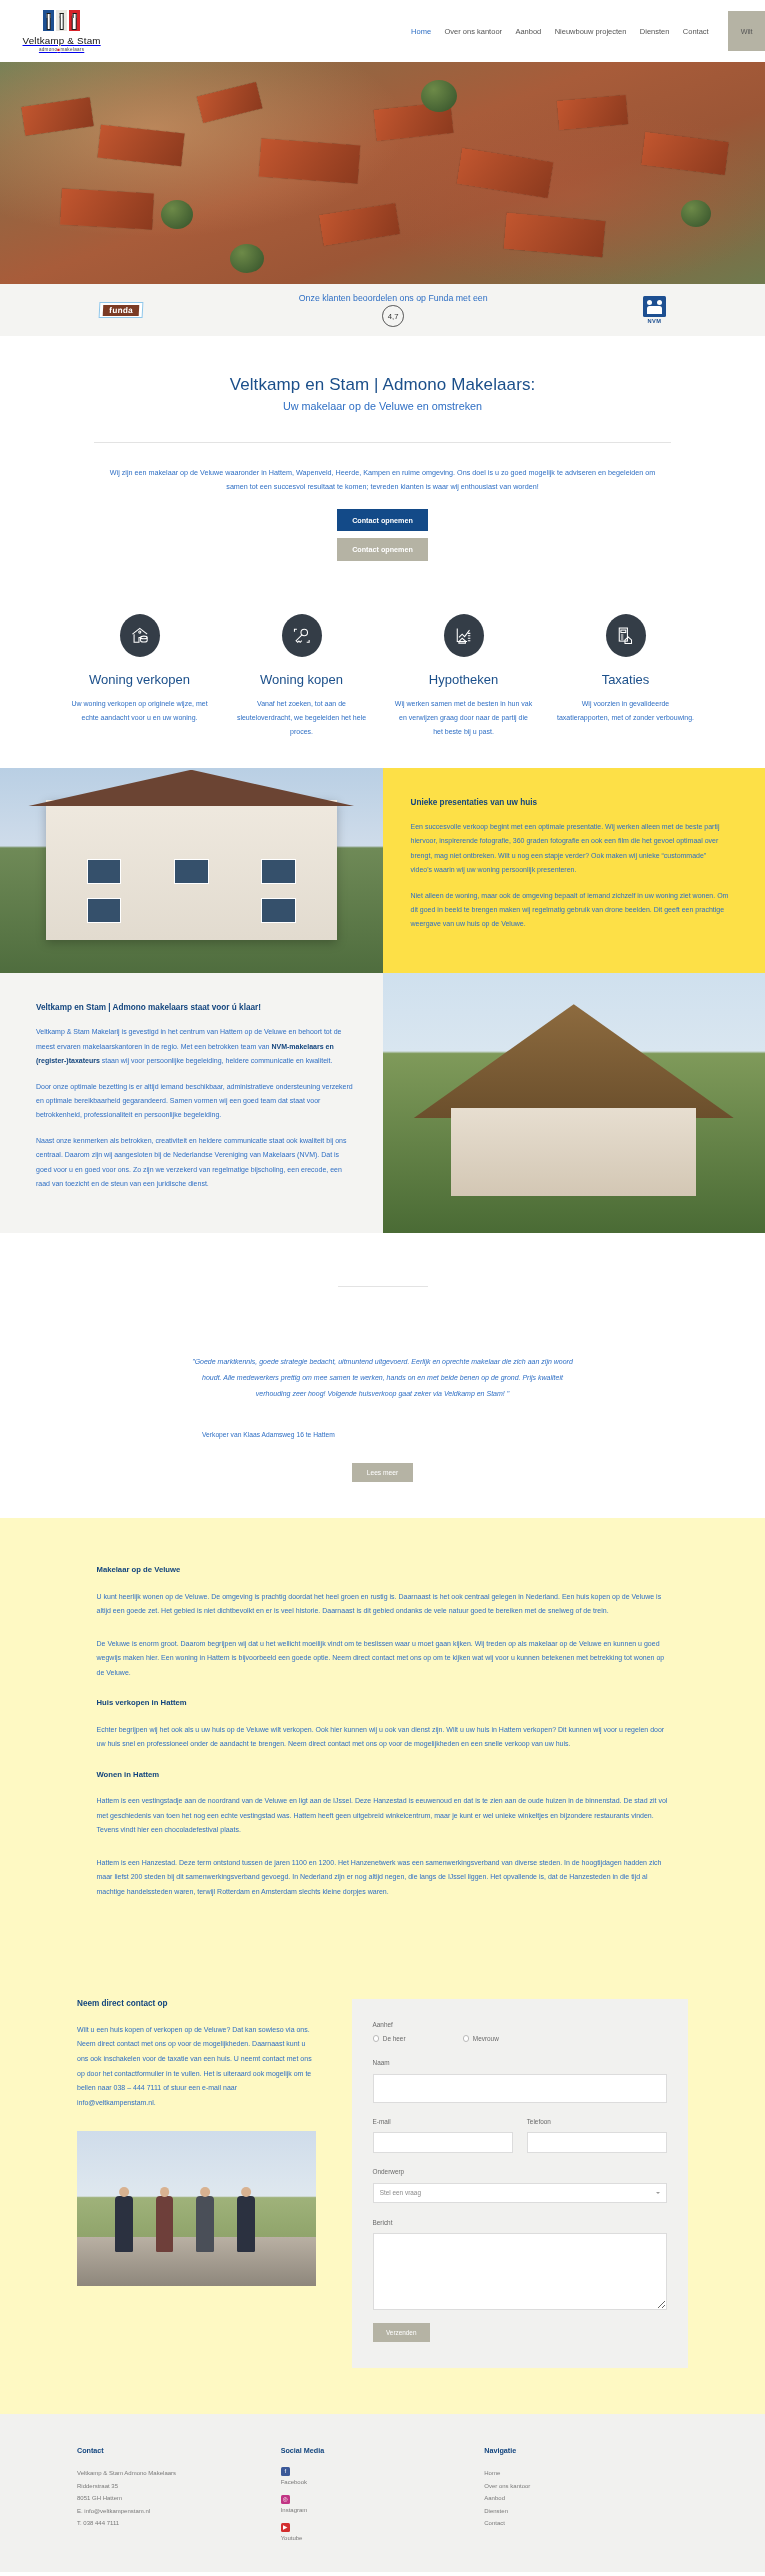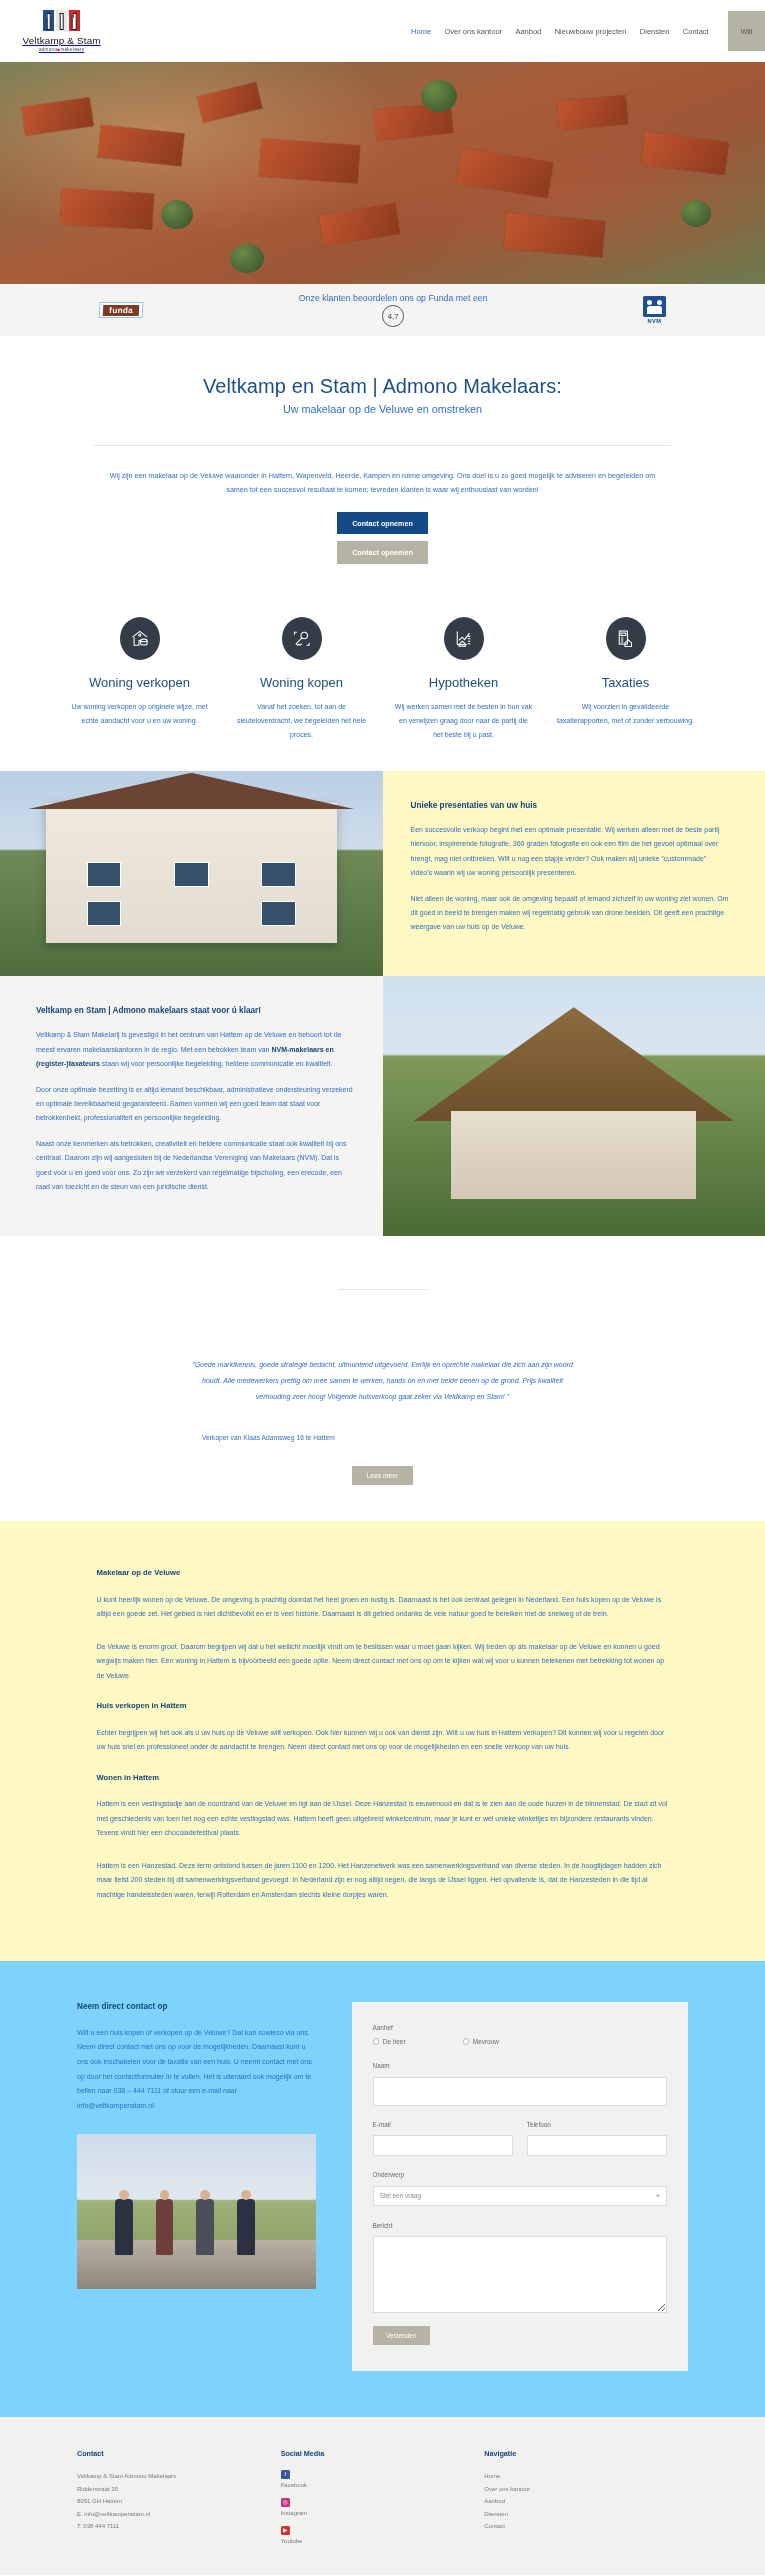--- a/index.html
+++ b/index.html
@@ -123,21 +123,21 @@
   .nvm-mark::after { right: 3.6px; }
   .nvm-mark i {
     position: absolute; bottom: 2.6px; left: 3.6px; right: 3.6px; height: 8.2px;
     background: #ffffff; border-radius: 2.6px 2.6px 0 0;
   }
   .nvm-text { font-size: 5.7px; font-weight: bold; color: #1d4f91; margin-top: 1.5px; letter-spacing: 0.5px; }
 
   
   .intro { background: #ffffff; padding: 39px 0 28px; text-align: center; }
   .intro h1 {
-    font-size: 20px; font-weight: normal; color: #1b4f8a; letter-spacing: 0.1px;
+    font-size: 17px; font-weight: normal; color: #1b4f8a; letter-spacing: 0.1px;
   }
   .intro h2 {
     font-size: 10.8px; font-weight: normal; color: #2f6fc4; margin-top: 5.2px;
   }
   .rule { width: 577px; height: 0.5px; background: #e3e3e3; margin: 30px auto 0; }
   .intro p {
     width: 567px; margin: 23px auto 0; font-size: 7.2px; color: #2f6fc4;
     line-height: 2.0;
   }
   .btn-primary {
@@ -161,21 +161,21 @@
     width: 40px; height: 43px; border-radius: 50%;
     background: #343d47; margin: 0 auto 15.5px;
     display: flex; align-items: center; justify-content: center;
   }
   .svc-icon svg { width: 19.6px; height: 19.6px; }
   .svc h3 { font-size: 13px; font-weight: normal; color: #1b4f8a; margin-bottom: 9.3px; }
   .svc p { font-size: 7px; color: #2f6fc4; line-height: 2.0; }
 
   
   .feature {
-    display: flex; background: #fef9c3; min-height: 185px;
+    display: flex; background: #fde047; min-height: 185px;
   }
   .feature.alt { background: #f4f4f2; }
   .feature .imgcell { width: 50%; position: relative; overflow: hidden; }
   .feature .txtcell { width: 50%; padding: 30px 36px 30px 28px; }
   .feature h4 { font-size: 8.2px; color: #13457e; margin-bottom: 13.4px; }
   .feature p { font-size: 7px; color: #2f6fc4; line-height: 2.05; margin-bottom: 11.3px; }
   .feature p b { color: #13457e; }
 
   .photo-house {
     position: absolute; inset: 0;
@@ -228,21 +228,21 @@
   }
 
   
   .article { background: #fef9c3; padding: 47px 0 41px; }
   .article-inner { width: 572px; margin: 0 auto; }
   .article h4 { font-size: 7.7px; color: #13457e; margin: 0 0 15.5px; }
   .article h4.spaced { margin-top: 10px; }
   .article p { font-size: 7px; color: #2f6fc4; line-height: 2.1; margin-bottom: 17.5px; }
 
   
-  .contact-sec { background: #7dd3fc; padding: 41px 0 46px; }
+  .contact-sec { background: #fef9c3; padding: 41px 0 46px; }
   .contact-inner { width: 611px; margin: 0 auto; display: flex; gap: 0; }
   .contact-left { width: 45%; padding-right: 36px; }
   .contact-left h4 { font-size: 8.2px; color: #13457e; margin-bottom: 14.4px; }
   .contact-left p { font-size: 7px; color: #2f6fc4; line-height: 2.1; }
   .contact-photo {
     margin-top: 20.6px; height: 155px; position: relative; overflow: hidden;
     background: linear-gradient(180deg,#cfdcea 0%,#dfe8ef 42%,#9fb27a 43%,#7d9358 100%);
   }
   .contact-photo .road {
     position: absolute; left: 0; right: 0; bottom: 0; height: 32%;

